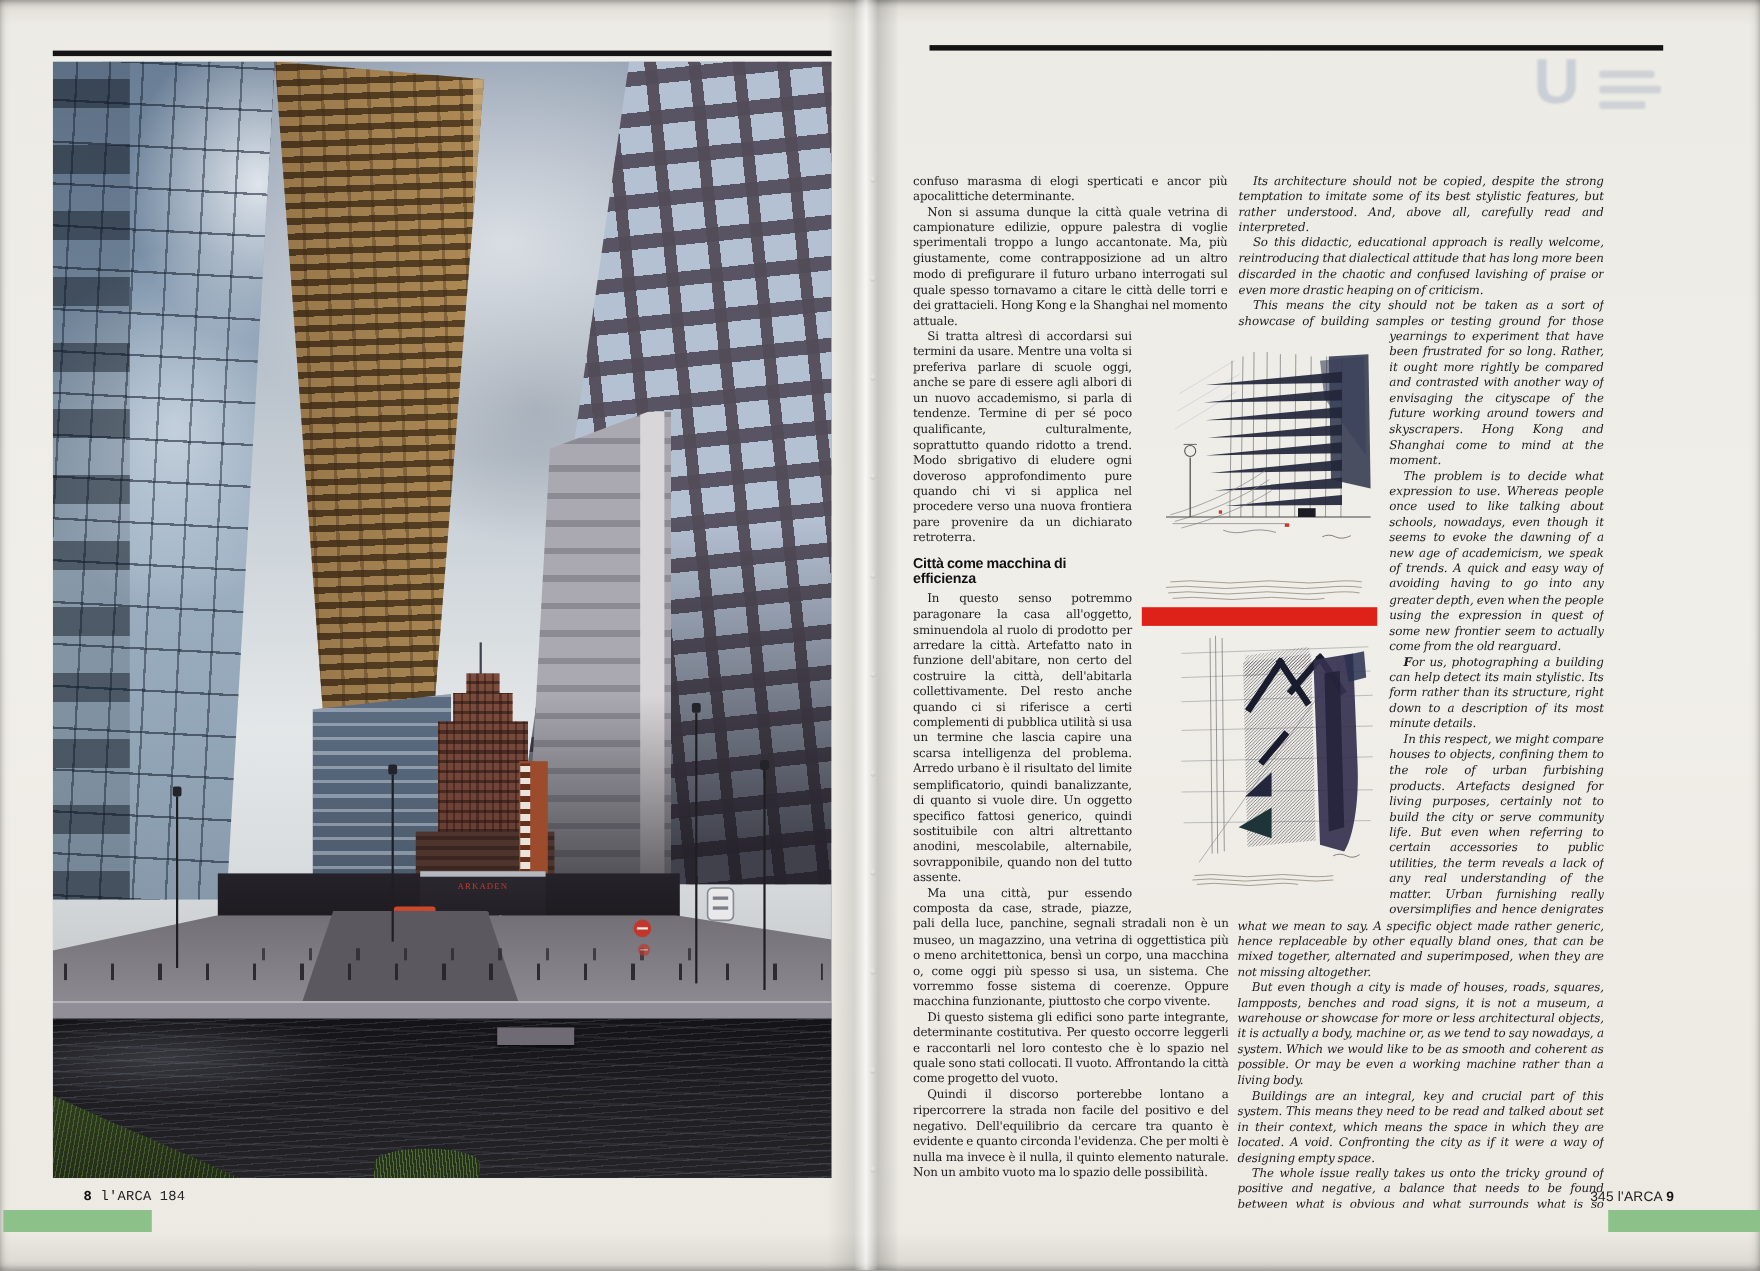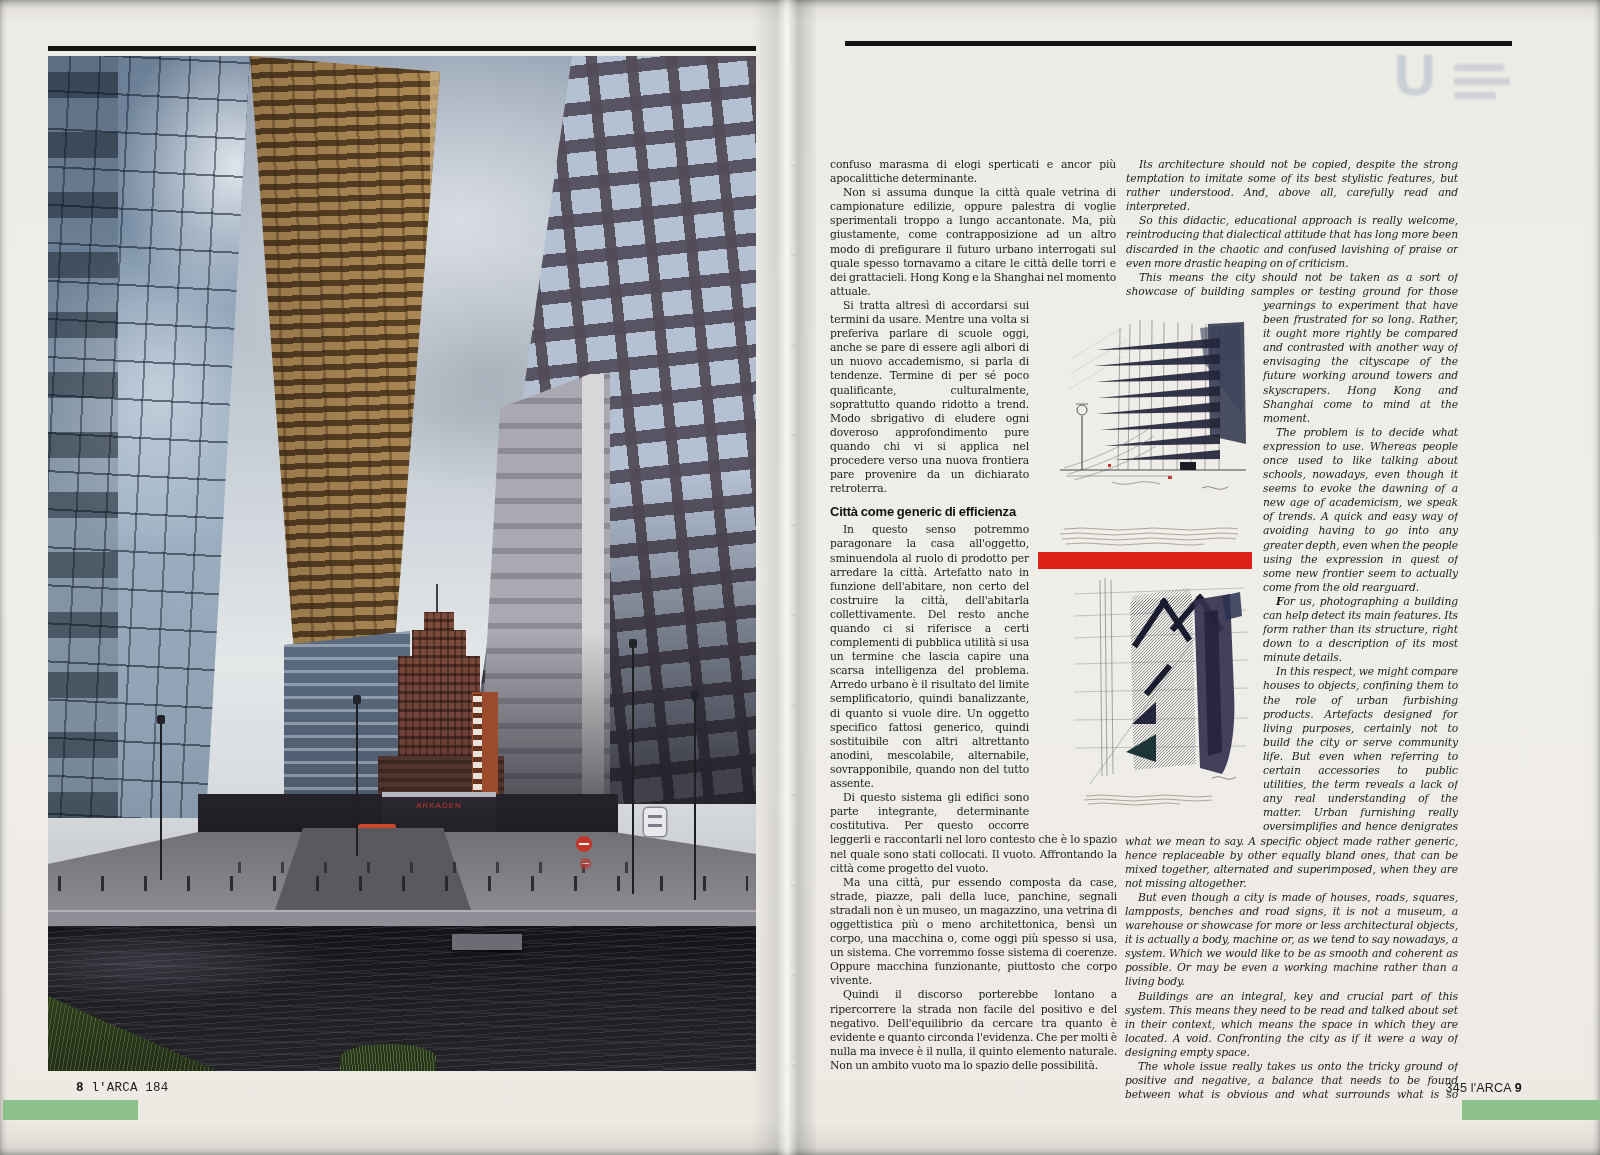--- a/index.html
+++ b/index.html
@@ -73,21 +73,21 @@
        linear-gradient(180deg,#7d4c3c 0%,#714338 60%,#5a342b 100%);}
   #brick-low{left:330px;top:700px;width:126px;height:62px;background:repeating-linear-gradient(0deg,rgba(0,0,0,.25) 0 4px,rgba(0,0,0,0) 4px 9px),#4e342c;}
   
   #b-orange{left:424px;top:636px;width:26px;height:124px;background:#9c4c2c;}
   #b-orange .balc{left:1px;top:2px;width:9px;height:118px;
       background:repeating-linear-gradient(0deg,#e8e4dc 0 6px,rgba(0,0,0,.35) 6px 11px);}
   
   #arcade{left:150px;top:738px;width:420px;height:72px;background:linear-gradient(180deg,#262229,#17151b);}
   #arkaden{left:334px;top:736px;width:114px;height:66px;background:linear-gradient(180deg,#2c2830,#1c1a21);}
   #arkaden .roof{left:0;top:0;width:100%;height:5px;background:#ccd2d7;opacity:.85;}
-  #arkaden .sign{left:0;top:9px;width:100%;text-align:center;font-size:8px;letter-spacing:1px;color:#c23a30;font-family:Liberation Sans, sans-serif;}
+  #arkaden .sign{left:0;top:9px;width:100%;text-align:center;font-size:8px;letter-spacing:1px;color:#c23a30;font-family:Liberation Serif, serif;}
   .speck{width:2px;height:4px;background:#b9b2a6;opacity:.8;}
   
   #truck{left:310px;top:768px;width:38px;height:30px;border-radius:3px;background:linear-gradient(180deg,#d04a2c,#a53420);}
   .car{border-radius:4px 4px 2px 2px;background:linear-gradient(180deg,#2c2c34,#0e0e12);}
   .car .glint{position:absolute;left:10%;top:20%;width:80%;height:3px;background:rgba(190,200,215,.4);}
   
   #street{left:0;top:760px;width:708px;height:110px;
       clip-path:polygon(0 48px,150px 16px,566px 16px,708px 38px,708px 110px,0 110px);
       background:linear-gradient(180deg,#6d6a72 0%,#817e85 55%,#908d94 100%);}
   #road{left:225px;top:772px;width:200px;height:88px;clip-path:polygon(30px 0,170px 0,200px 88px,0 88px);background:#5b585f;}
@@ -233,36 +233,36 @@
   <div class="abs ghostline" style="left:1454px;top:64px;width:50px;"></div>
   <div class="abs ghostline" style="left:1454px;top:78px;width:56px;"></div>
   <div class="abs ghostline" style="left:1454px;top:92px;width:42px;"></div>
 
   <div class="abs col" style="left:830px;top:158px;width:287px;height:940px;">
     <div class="push-r"></div>
     <div class="gap-r"></div>
     <p class="noind">confuso marasma di elogi sperticati e ancor più apocalittiche determinante.</p>
     <p>Non si assuma dunque la città quale vetrina di campionature edilizie, oppure palestra di voglie sperimentali troppo a lungo accantonate. Ma, più giustamente, come contrapposizione ad un altro modo di prefigurare il futuro urbano interrogati sul quale spesso tornavamo a citare le città delle torri e dei grattacieli. Hong Kong e la Shanghai nel momento attuale.</p>
     <p>Si tratta altresì di accordarsi sui termini da usare. Mentre una volta si preferiva parlare di scuole oggi, anche se pare di essere agli albori di un nuovo accademismo, si parla di tendenze. Termine di per sé poco qualificante, culturalmente, soprattutto quando ridotto a trend. Modo sbrigativo di eludere ogni doveroso approfondimento pure quando chi vi si applica nel procedere verso una nuova frontiera pare provenire da un dichiarato retroterra.</p>
-    <h3 class="heading">Città come generic di efficienza</h3>
+    <h3 class="heading">Città come macchina di efficienza</h3>
     <p>In questo senso potremmo paragonare la casa all'oggetto, sminuendola al ruolo di prodotto per arredare la città. Artefatto nato in funzione dell'abitare, non certo del costruire la città, dell'abitarla collettivamente. Del resto anche quando ci si riferisce a certi complementi di pubblica utilità si usa un termine che lascia capire una scarsa intelligenza del problema. Arredo urbano è il risultato del limite semplificatorio, quindi banalizzante, di quanto si vuole dire. Un oggetto specifico fattosi generico, quindi sostituibile con altri altrettanto anodini, mescolabile, alternabile, sovrapponibile, quando non del tutto assente.</p>
+    <p>Ma una città, pur essendo composta da case, strade, piazze, pali della luce, panchine, segnali stradali non è un museo, un magazzino, una vetrina di oggettistica più o meno architettonica, bensì un corpo, una macchina o, come oggi più spesso si usa, un sistema. Che vorremmo fosse sistema di coerenze. Oppure macchina funzionante, piuttosto che corpo vivente.</p>
     <p>Di questo sistema gli edifici sono parte integrante, determinante costitutiva. Per questo occorre leggerli e raccontarli nel loro contesto che è lo spazio nel quale sono stati collocati. Il vuoto. Affrontando la città come progetto del vuoto.</p>
-    <p>Ma una città, pur essendo composta da case, strade, piazze, pali della luce, panchine, segnali stradali non è un museo, un magazzino, una vetrina di oggettistica più o meno architettonica, bensì un corpo, una macchina o, come oggi più spesso si usa, un sistema. Che vorremmo fosse sistema di coerenze. Oppure macchina funzionante, piuttosto che corpo vivente.</p>
     <p>Quindi il discorso porterebbe lontano a ripercorrere la strada non facile del positivo e del negativo. Dell'equilibrio da cercare tra quanto è evidente e quanto circonda l'evidenza. Che per molti è nulla ma invece è il nulla, il quinto elemento naturale. Non un ambito vuoto ma lo spazio delle possibilità.</p>
 
   </div>
 
   <div class="abs col italic" style="left:1125px;top:158px;width:333px;height:940px;">
     <div class="push-l"></div>
     <div class="gap-l"></div>
     <p>Its architecture should not be copied, despite the strong temptation to imitate some of its best stylistic features, but rather understood. And, above all, carefully read and interpreted.</p>
     <p>So this didactic, educational approach is really welcome, reintroducing that dialectical attitude that has long more been discarded in the chaotic and confused lavishing of praise or even more drastic heaping on of criticism.</p>
     <p>This means the city should not be taken as a sort of showcase of building samples or testing ground for those yearnings to experiment that have been frustrated for so long. Rather, it ought more rightly be compared and contrasted with another way of envisaging the cityscape of the future working around towers and skyscrapers. Hong Kong and Shanghai come to mind at the moment.</p>
     <p>The problem is to decide what expression to use. Whereas people once used to like talking about schools, nowadays, even though it seems to evoke the dawning of a new age of academicism, we speak of trends. A quick and easy way of avoiding having to go into any greater depth, even when the people using the expression in quest of some new frontier seem to actually come from the old rearguard.</p>
-    <p><b class="lead">F</b><span>or us, photographing a building can help detect its main features. Its form rather than its structure, right down to a description of its most minute details.</span></p>
+    <p><b class="lead">F</b><span>or us, photographing a building can help detect its main stylistic. Its form rather than its structure, right down to a description of its most minute details.</span></p>
     <p>In this respect, we might compare houses to objects, confining them to the role of urban furbishing products. Artefacts designed for living purposes, certainly not to build the city or serve community life. But even when referring to certain accessories to public utilities, the term reveals a lack of any real understanding of the matter. Urban furnishing really oversimplifies and hence denigrates what we mean to say. A specific object made rather generic, hence replaceable by other equally bland ones, that can be mixed together, alternated and superimposed, when they are not missing altogether.</p>
     <p>But even though a city is made of houses, roads, squares, lampposts, benches and road signs, it is not a museum, a warehouse or showcase for more or less architectural objects, it is actually a body, machine or, as we tend to say nowadays, a system. Which we would like to be as smooth and coherent as possible. Or may be even a working machine rather than a living body.</p>
     <p>Buildings are an integral, key and crucial part of this system. This means they need to be read and talked about set in their context, which means the space in which they are located. A void. Confronting the city as if it were a way of designing empty space.</p>
     <p>The whole issue really takes us onto the tricky ground of positive and negative, a balance that needs to be found between what is obvious and what surrounds what is so evident. Which for many people means nothing but is actually nothingness, the fifth natural element. Not an empty setting but space offering fresh possibilities.</p>
   </div>
 
   <div class="abs sketchbox" style="left:1052px;top:318px;width:202px;height:206px;">
     <svg width="202" height="206" viewBox="0 0 202 206">
       <g stroke="#8fa3c0" stroke-width="0.6" opacity="0.45">
         <line x1="20" y1="40" x2="70" y2="10"></line>

